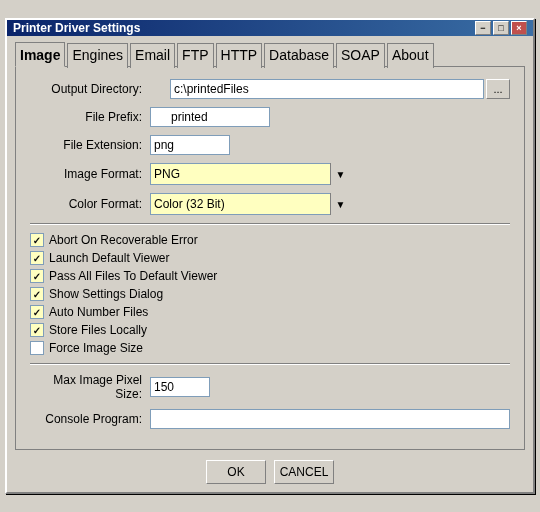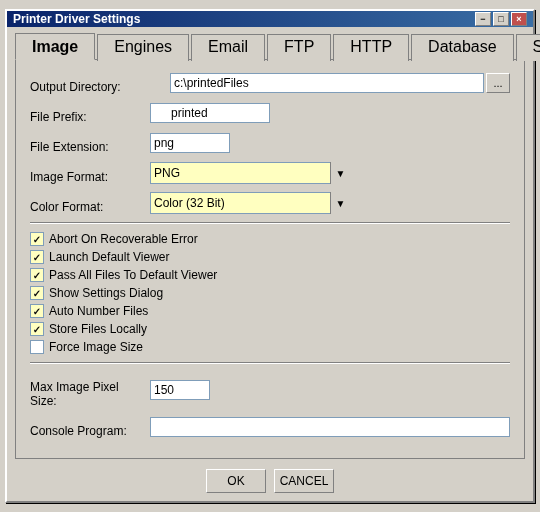--- a/index.html
+++ b/index.html
@@ -71,26 +71,26 @@
     
     .tab-strip {
       display: flex;
       gap: 0;
       margin-bottom: -1px;
       position: relative;
       z-index: 1;
     }
 
     .tab {
-      padding: 3px 16px;
+      padding: 3px 4px;
       background: #d4d0c8;
       border: 1px solid #808080;
       border-bottom: none;
       cursor: pointer;
-      font-size: 16px;
+      font-size: 14px;
       margin-right: 2px;
       position: relative;
       top: 1px;
     }
 
     .tab.active {
       background: #d4d0c8;
       border-color: #808080;
       border-bottom: 1px solid #d4d0c8;
       font-weight: bold;
@@ -109,25 +109,24 @@
 
     
     .form-row {
       display: flex;
       align-items: center;
       margin-bottom: 8px;
     }
 
     .form-label {
       width: 120px;
-      text-align: left;
+      text-align: right;
       padding-right: 8px;
       color: #000;
       font-size: 12px;
-      margin-top: 8px;
     }
 
     .form-control {
       flex: 1;
     }
 
     .input-text {
       height: 20px;
       border: 1px solid #7f9db9;
       background: white;

